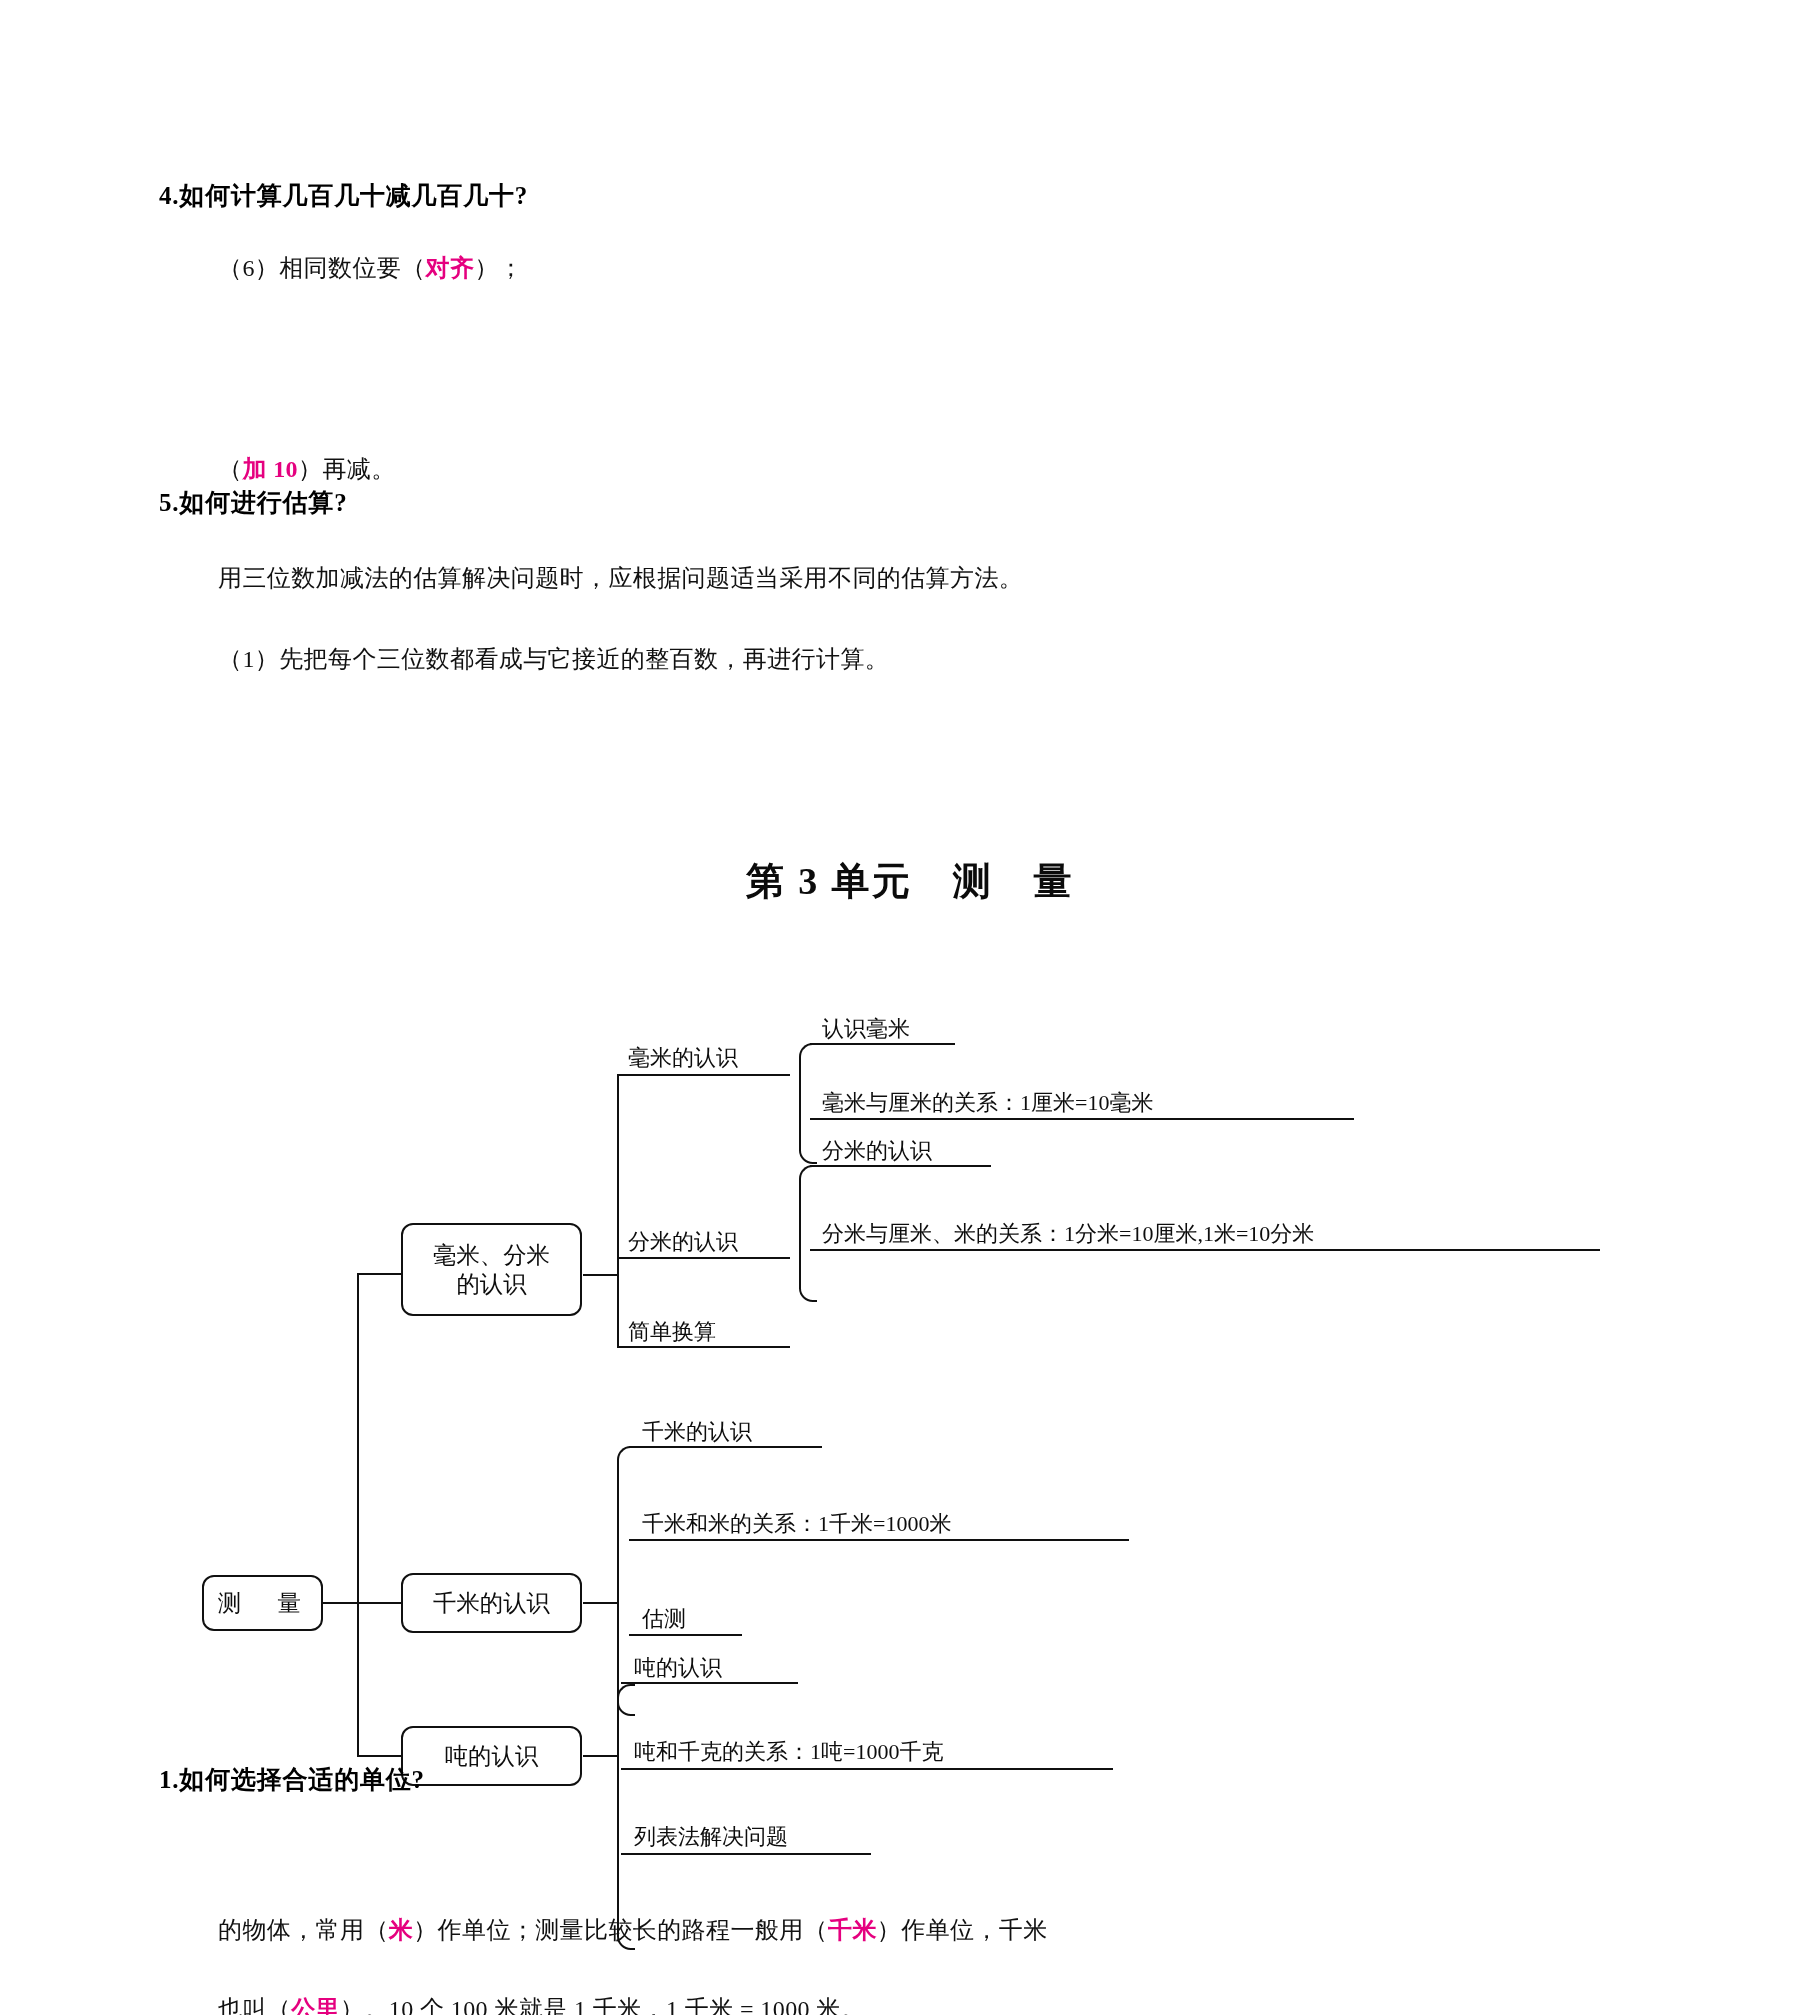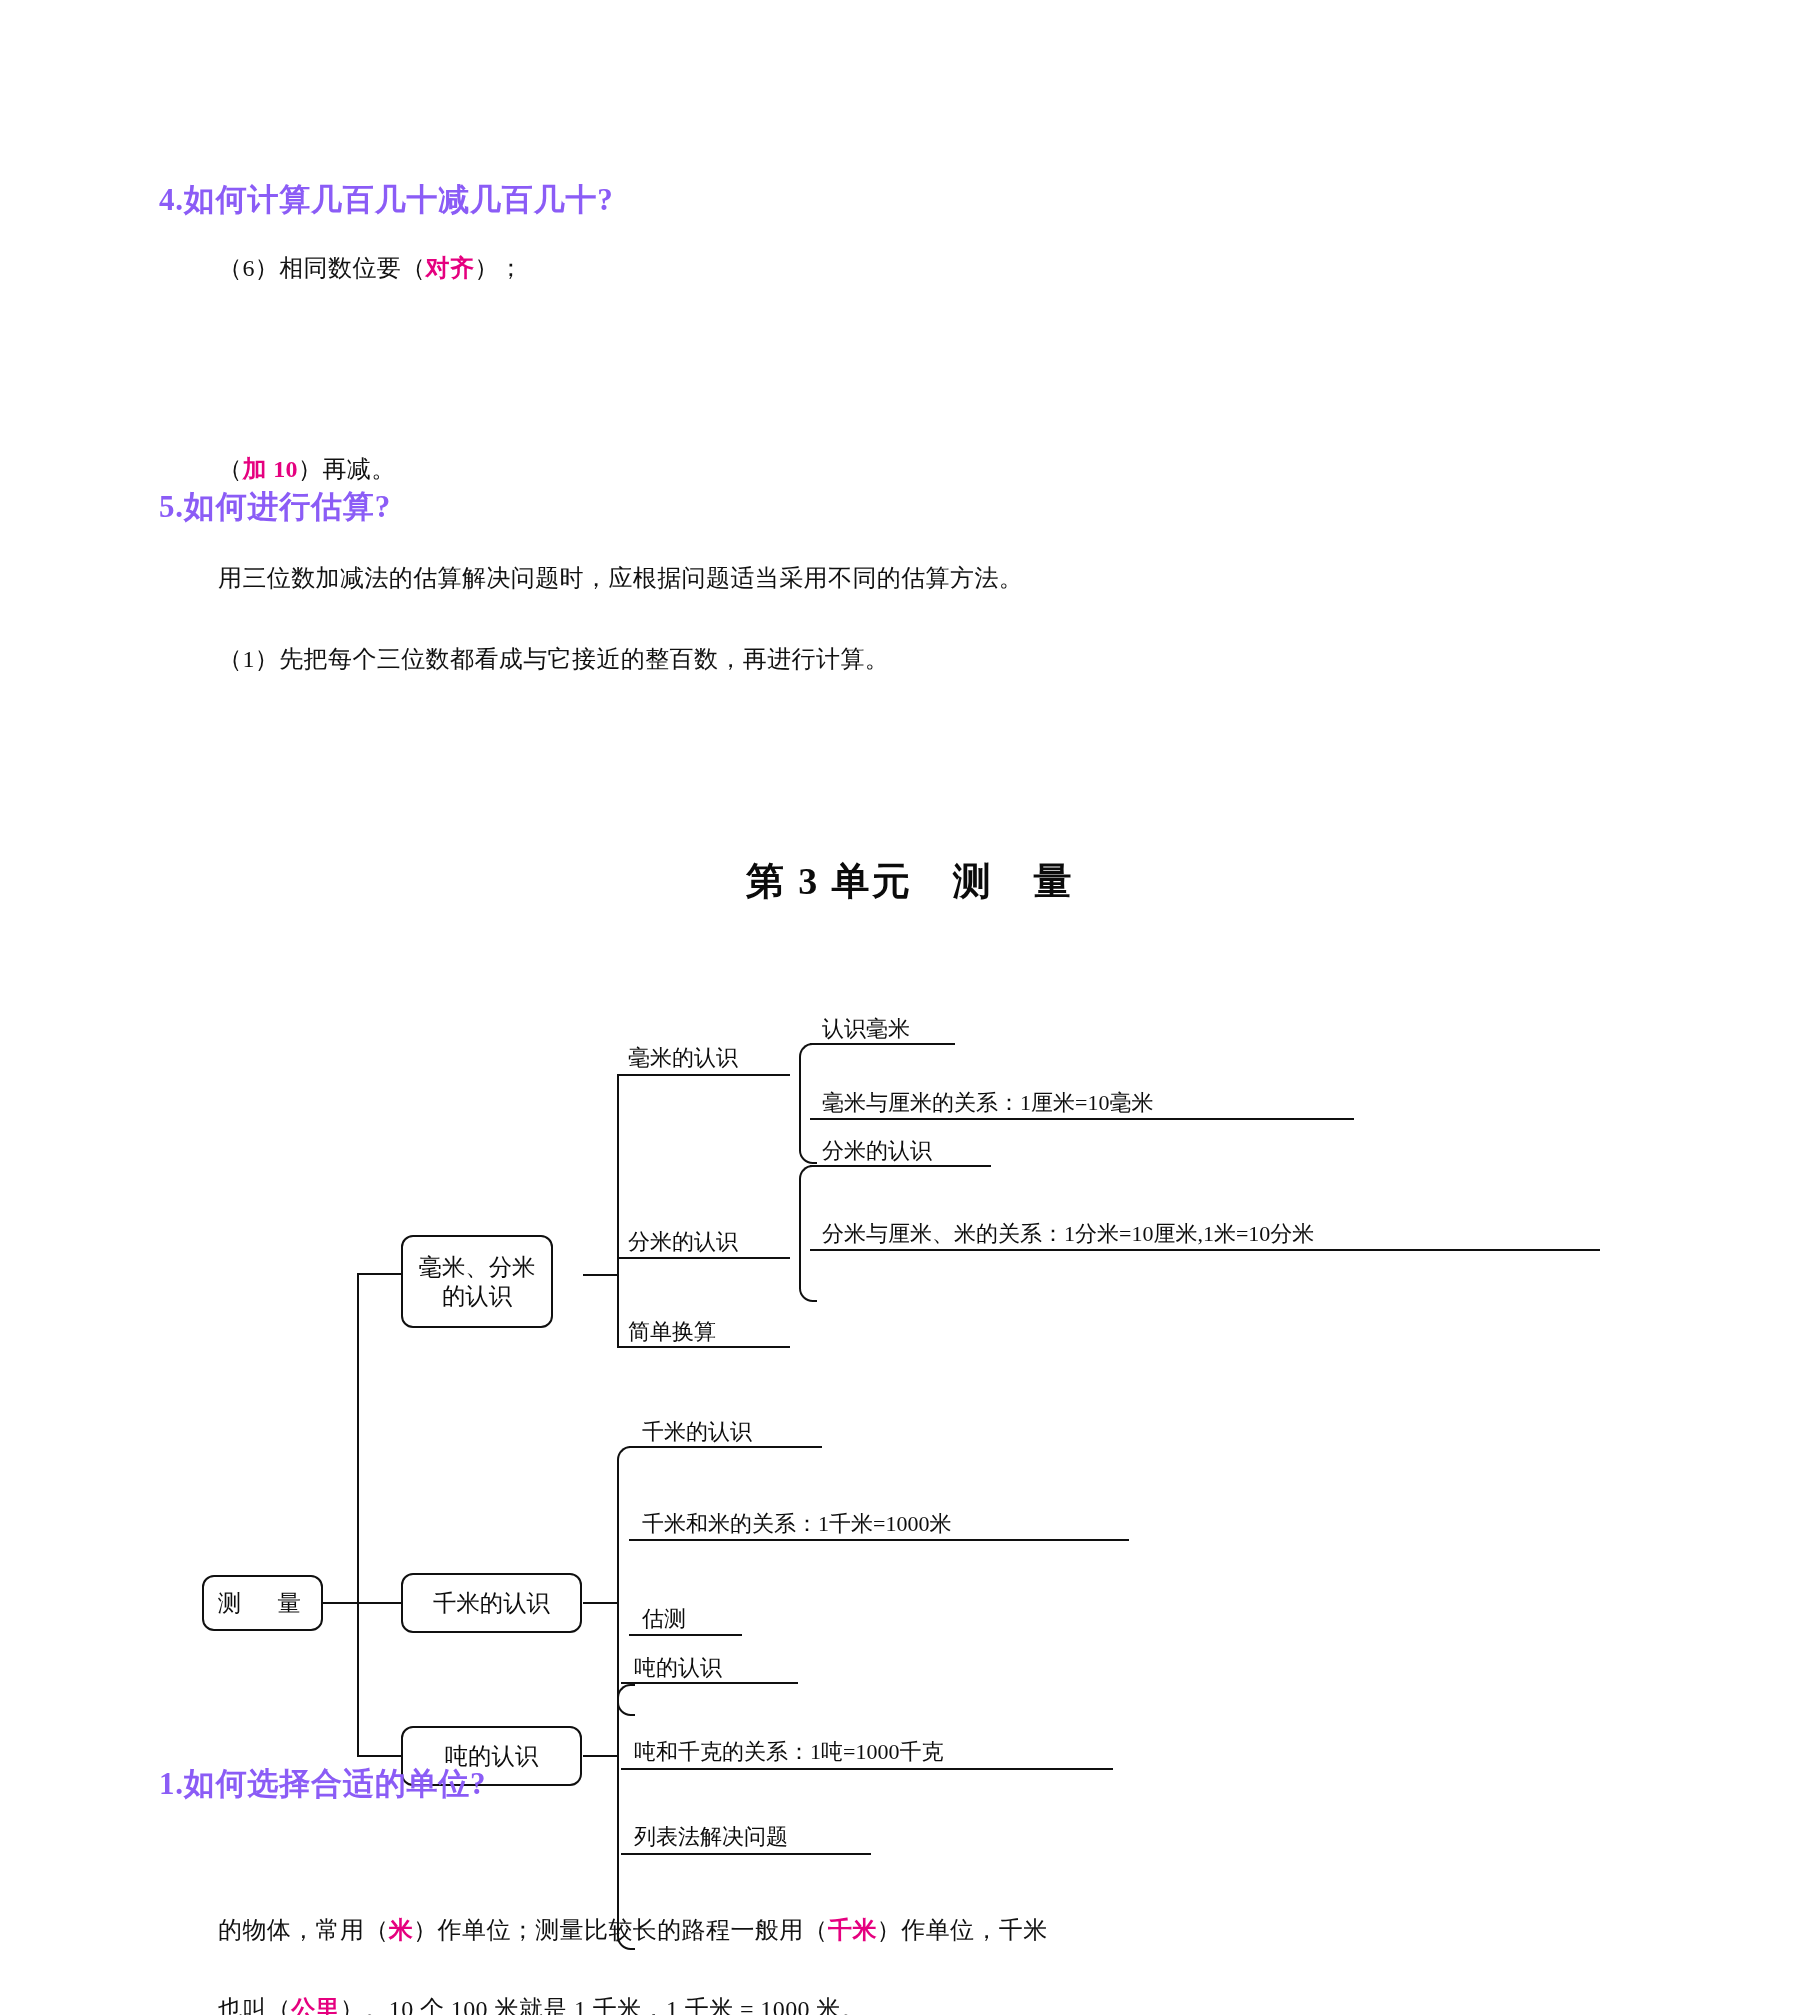--- a/index.html
+++ b/index.html
@@ -29,22 +29,22 @@
     font-size:30px;color:#1a1a1a;letter-spacing:3.2px;font-weight:bold;
     white-space:nowrap;
   }
   .mush{position:absolute;}
   .mush .stem{position:absolute;background:#fae3ee;border-radius:0 0 16px 16px;}
   .mush .cap{position:absolute;background:#f293bd;}
   .dot{position:absolute;background:#fdeef5;border-radius:50%;}
 
   
   .q{
-    position:absolute;color:#8b5cf6;font-weight:bold;
-    font-size:31px;white-space:nowrap;letter-spacing:0.8px;
+    position:absolute;color:#000000;font-weight:bold;
+    font-size:25px;white-space:nowrap;letter-spacing:0.8px;
   }
   .p{
     position:absolute;color:#111;font-size:24px;white-space:nowrap;
     letter-spacing:0.4px;
   }
   .blank{color:#e5007f;font-weight:bold;}
 
   
   .unit-title{
     position:absolute;left:0;top:856px;width:1820px;text-align:center;
@@ -102,21 +102,21 @@
 
     <div class="node" style="left:202px;top:576px;width:121px;height:56px;letter-spacing:6.4px;">测　量</div>
 
     <div class="hline" style="left:322px;top:603px;width:36px;"></div>
     <div class="vline" style="left:357px;top:274px;height:484px;"></div>
 
     <div class="hline" style="left:357px;top:274px;width:44px;"></div>
     <div class="hline" style="left:357px;top:603px;width:44px;"></div>
     <div class="hline" style="left:357px;top:756px;width:44px;"></div>
 
-    <div class="node" style="left:401px;top:236px;width:152px;height:93px;flex-direction:column;">
+    <div class="node" style="left:401px;top:224px;width:181px;height:93px;flex-direction:column;">
       <span>毫米、分米</span>
       <span>的认识</span>
     </div>
 
     <div class="hline" style="left:583px;top:275px;width:36px;"></div>
     <div class="vline" style="left:617px;top:75px;height:274px;"></div>
     <div class="hline" style="left:617px;top:75px;width:32px;"></div>
     <div class="hline" style="left:617px;top:258px;width:32px;"></div>
     <div class="hline" style="left:617px;top:347px;width:32px;"></div>
 

